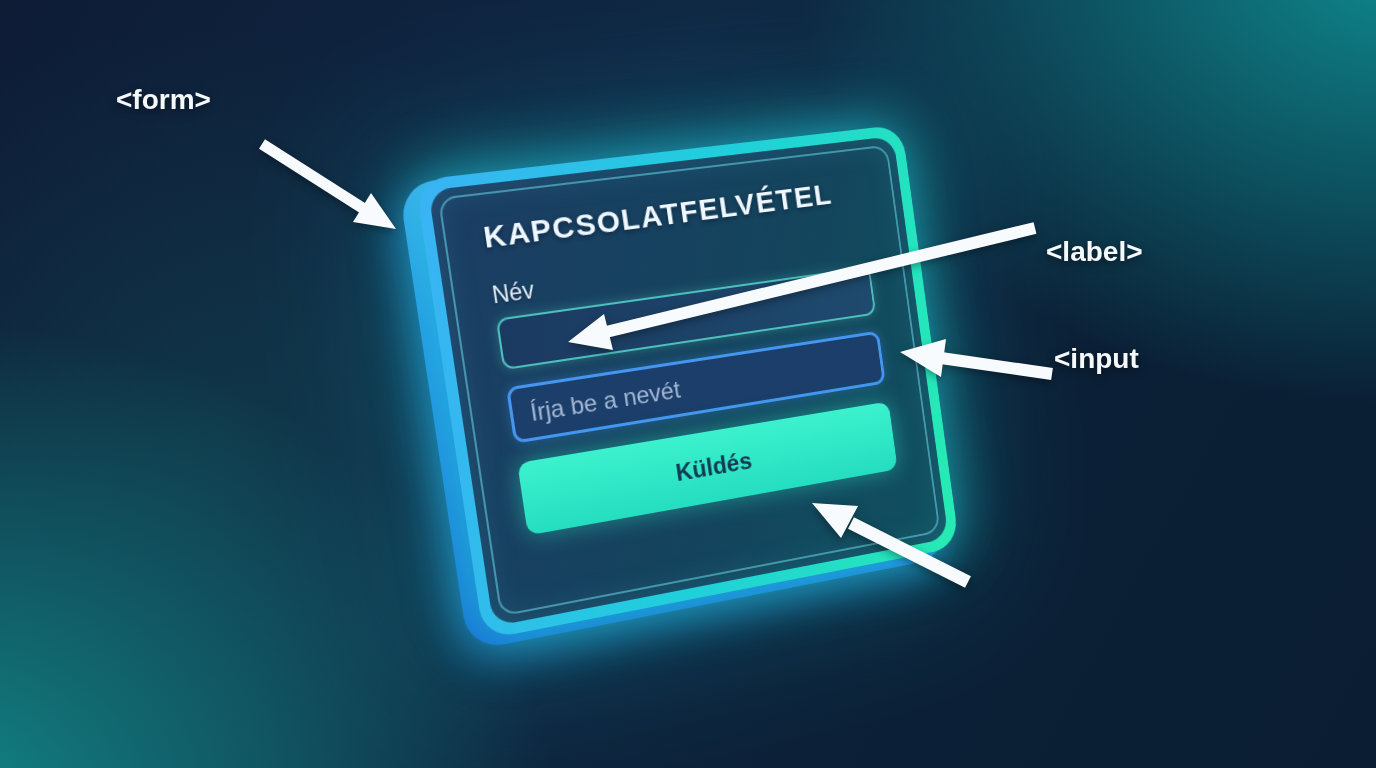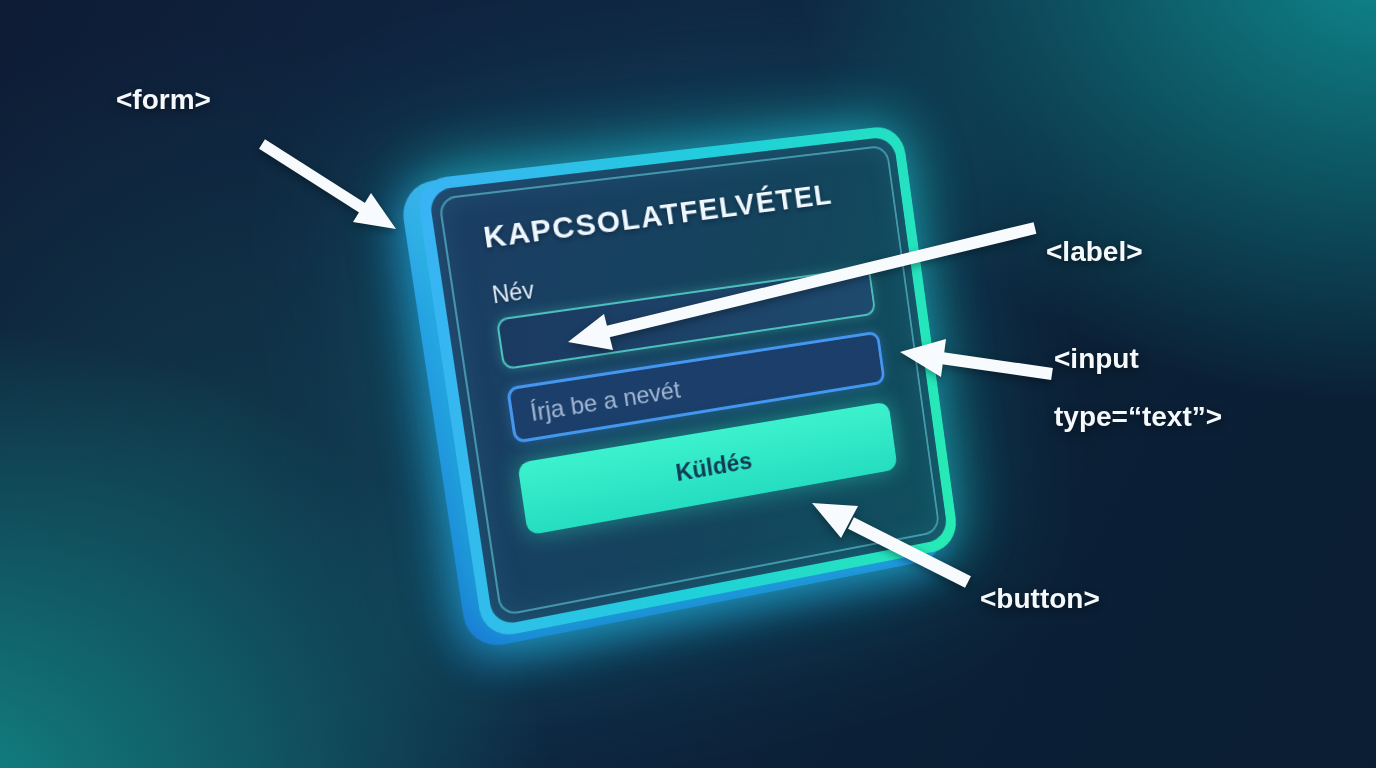--- a/index.html
+++ b/index.html
@@ -140,24 +140,22 @@
       </div>
     </div>
   </div>
 
   <div class="ann ann-form">&lt;form&gt;</div>
 
   <div class="ann ann-label">&lt;label&gt;</div>
 
   <div class="ann ann-input">
     <span class="ann-line">&lt;input</span>
-    <span class="ann-line">type=“text”&gt;</span>
   </div>
 
-  <div class="ann ann-button">&lt;button&gt;</div>
 
   <svg class="arrows" width="1376" height="768" viewBox="0 0 1376 768">
     <g class="arrow-g">
       <line x1="262" y1="144" x2="364" y2="209" stroke-width="11"></line>
       <polygon points="396,229 353,222 371,193"></polygon>
     </g>
     <g class="arrow-g">
       <line x1="1035" y1="228" x2="606" y2="332" stroke-width="12"></line>
       <polygon points="568,342 604,314 613,350"></polygon>
     </g>

